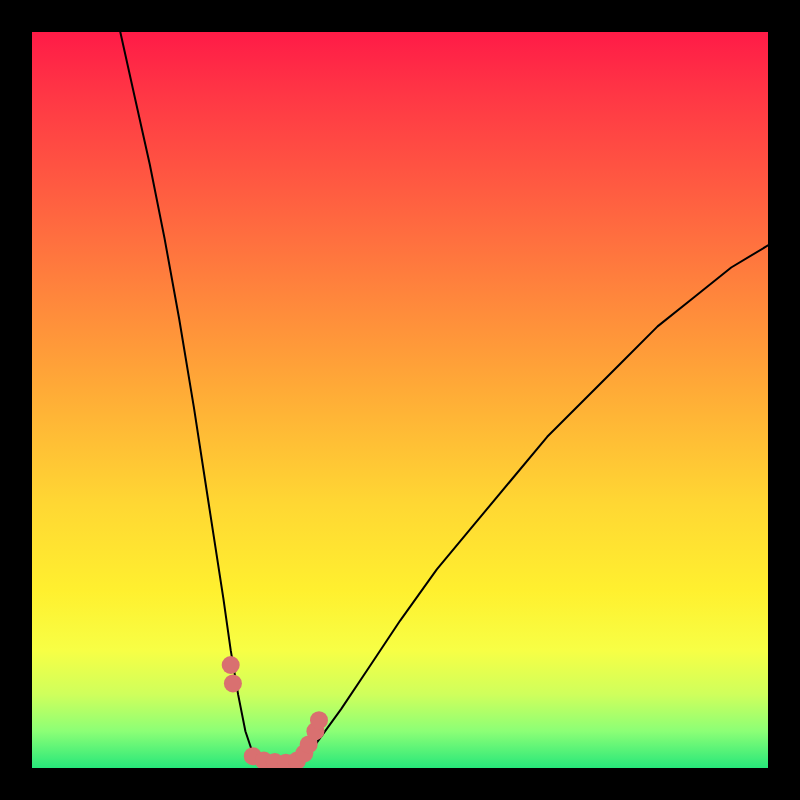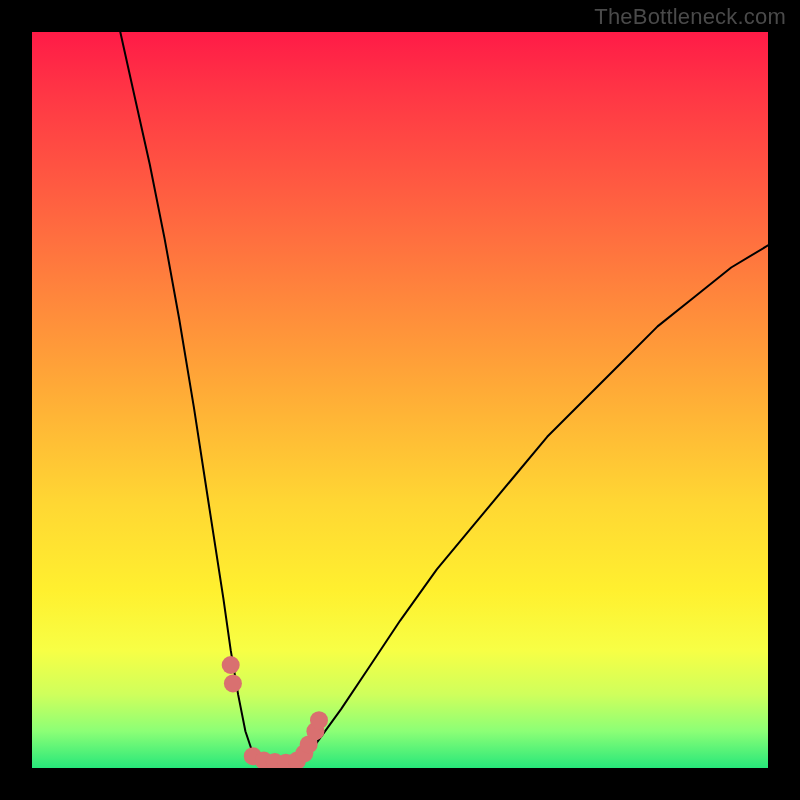--- a/index.html
+++ b/index.html
@@ -55,21 +55,20 @@
     left: 0;
     top: 0;
     width: 736px;
     height: 736px;
   }
 </style>
 </head>
 <body>
 
 <div class="frame">
-  <div class="watermark">TheBottleneck.com</div>
 
   <div class="plot">
     <svg class="curves" viewBox="0 0 736 736" preserveAspectRatio="none">
       <g>
         <path fill="none" stroke="#000" stroke-width="2" stroke-linecap="round" stroke-linejoin="round" id="curve-path" d="M88.3 0.0 L103.0 66.2 L117.8 132.5 L132.5 206.1 L147.2 287.0 L161.9 375.4 L176.6 471.0 L191.4 566.7 L198.7 618.2 L206.1 662.4 L213.4 699.2 L220.8 721.3 L220.8 721.3 L228.2 728.6 L235.5 730.8 L242.9 732.3 L250.2 732.3 L257.6 731.6 L265.0 729.4 L272.3 725.0 L279.7 717.6 L279.7 717.6 L309.1 677.1 L338.6 633.0 L368.0 588.8 L404.8 537.3 L441.6 493.1 L478.4 449.0 L515.2 404.8 L552.0 368.0 L588.8 331.2 L625.6 294.4 L662.4 265.0 L699.2 235.5 L736.0 213.4"></path>
       </g>
       <g id="marker-group">
           <circle cx="198.7" cy="633.0" r="9" fill="#d97070"></circle>
           <circle cx="200.9" cy="651.4" r="9" fill="#d97070"></circle>
           <circle cx="220.8" cy="724.2" r="9" fill="#d97070"></circle>

